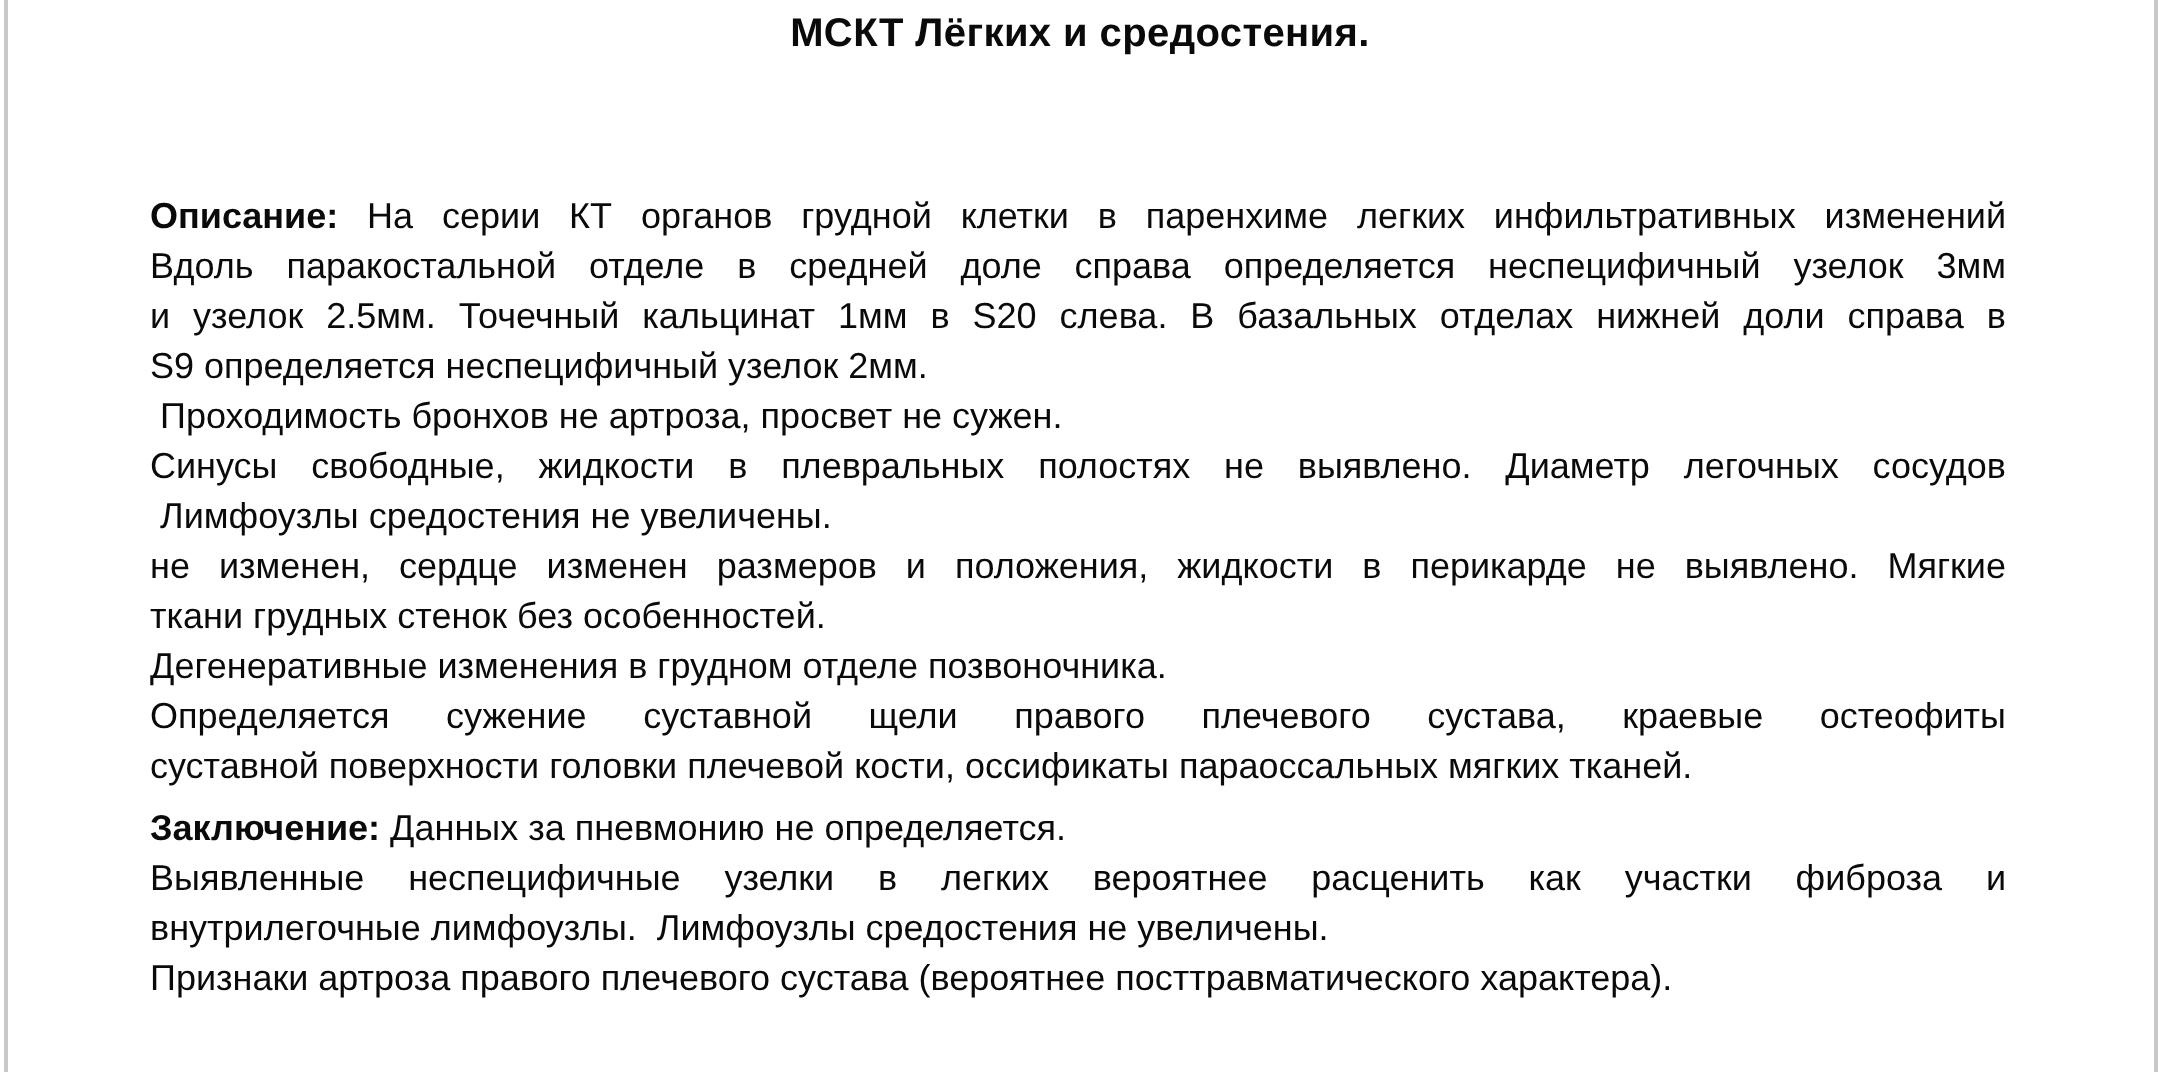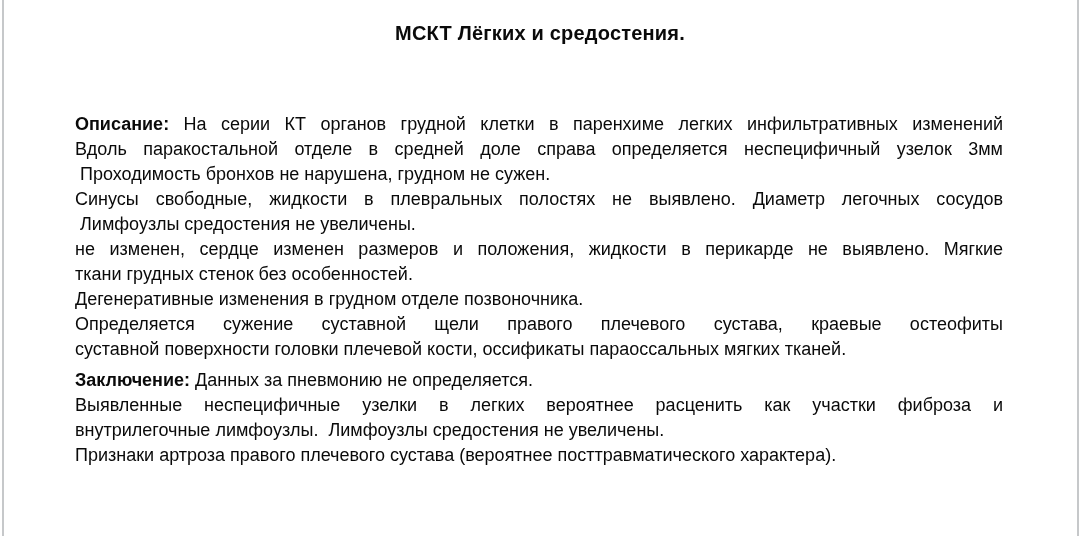--- a/index.html
+++ b/index.html
@@ -11,21 +11,21 @@
     overflow: hidden;
     font-family: "Liberation Sans", "DejaVu Sans", sans-serif;
     color: #0a0a0a;
     -webkit-font-smoothing: antialiased;
   }
   .edge { position: absolute; top: 0; bottom: 0; width: 2px; background: #c6c8ca; }
   .edge.left  { left: 2px; }
   .edge.right { right: 1px; }
   .title {
     margin: 0;
-    padding-top: 20px;
+    padding-top: 4px;
     font-size: 20px;
     line-height: 26px;
     font-weight: bold;
     text-align: center;
     letter-spacing: 0.2px;
   }
   .content {
     margin: 66px 77px 0 75px;
     font-size: 18px;
     line-height: 25px;
@@ -46,21 +46,23 @@
   <div class="edge left"></div>
   <div class="edge right"></div>
 
   <h1 class="title">МСКТ Лёгких и средостения.</h1>
 
   <div class="content">
 
     <div class="section">
       <div class="line justify"><span class="b">Описание:</span><span> На серии КТ  органов грудной клетки  в паренхиме легких  инфильтративных изменений</span></div>
       <div class="line justify"><span>Вдоль паракостальной отделе в средней доле справа определяется  неспецифичный узелок 3мм</span></div>
-      <div class="line"><span> Проходимость бронхов не нарушена, грудном не сужен.</span></div>
+      <div class="line justify"><span>и узелок 2.5мм. Точечный кальцинат 1мм в S20 слева. В базальных отделах нижней доли справа в</span></div>
+      <div class="line"><span>S9 определяется неспецифичный узелок 2мм.</span></div>
+      <div class="line"><span> Проходимость бронхов не артроза, просвет не сужен.</span></div>
       <div class="line justify"><span>Синусы свободные, жидкости  в плевральных полостях не выявлено. Диаметр легочных сосудов</span></div>
       <div class="line"><span> Лимфоузлы средостения не увеличены.</span></div>
       <div class="line justify"><span>не изменен, сердце изменен размеров и положения, жидкости в перикарде не выявлено. Мягкие</span></div>
       <div class="line"><span>ткани грудных стенок без особенностей.</span></div>
       <div class="line"><span>Дегенеративные изменения в грудном отделе позвоночника.</span></div>
       <div class="line justify"><span>Определяется сужение суставной щели правого плечевого сустава, краевые остеофиты</span></div>
       <div class="line"><span>суставной поверхности головки плечевой кости, оссификаты параоссальных мягких тканей.</span></div>
     </div>
 
     <div class="section conclusion">

